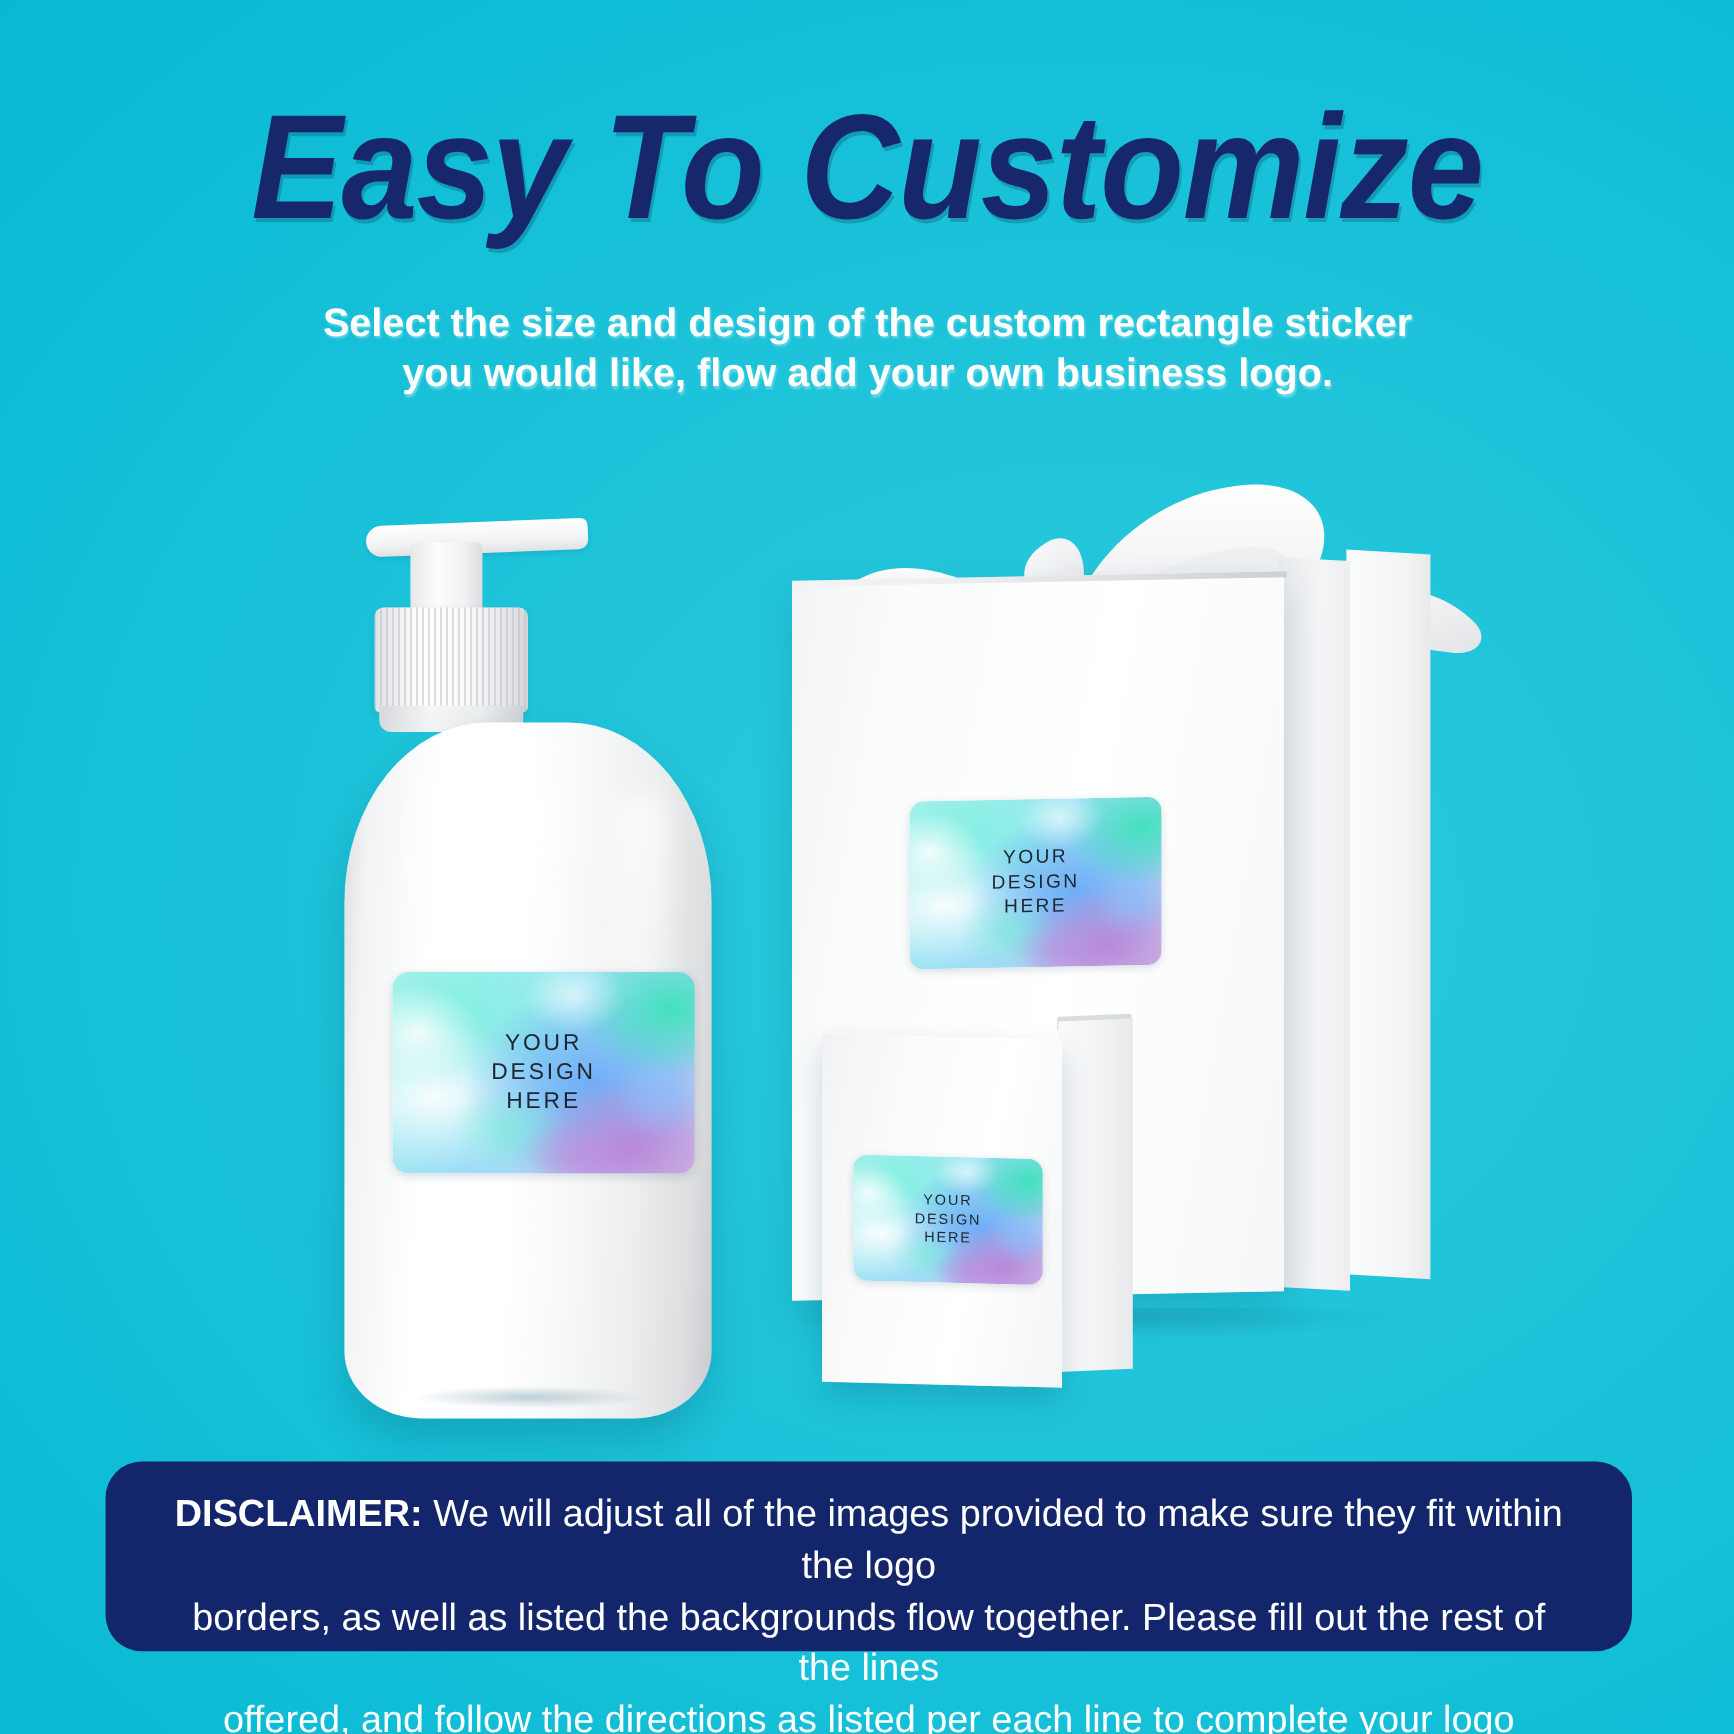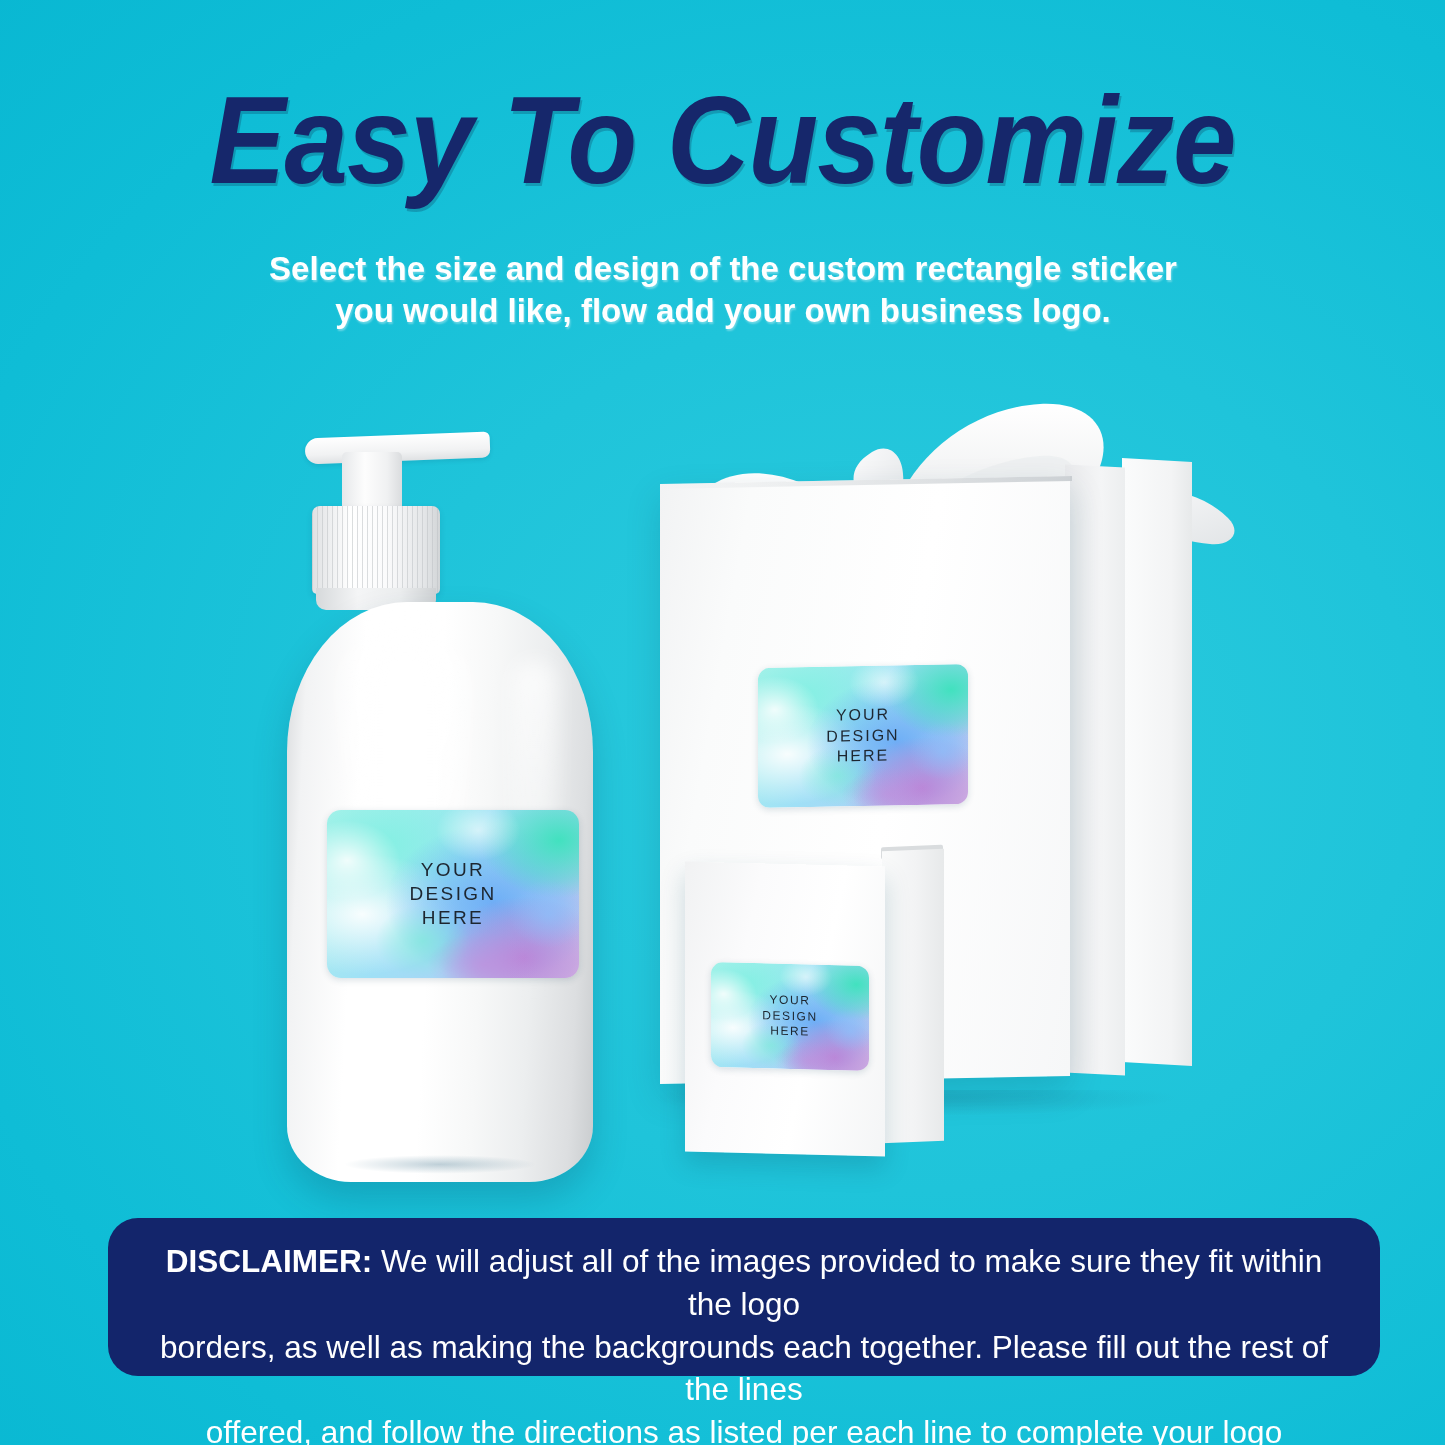--- a/index.html
+++ b/index.html
@@ -279,21 +279,20 @@
     height: 158px;
     background: #13256b;
     border-radius: 30px;
     box-sizing: border-box;
     padding: 22px 48px 0 48px;
     text-align: center;
     color: #ffffff;
     font-size: 31.5px;
     line-height: 1.36;
     font-weight: 400;
-    margin-left: 20px;
   }
   .disclaimer b { font-weight: 700; }
   .disclaimer .dline { display: block; }
 </style>
 </head>
 <body>
 
 <div id="stage">
 
   <div class="headline">Easy To Customize</div>
@@ -390,17 +389,17 @@
           <span>DESIGN</span>
           <span>HERE</span>
         </div>
       </div>
     </div>
 
   </div>
 
   <div class="disclaimer">
     <span class="dline"><b>DISCLAIMER:</b><span> We will adjust all of the images provided to make sure they fit within the logo</span></span>
-    <span class="dline">borders, as well as making the backgrounds each together. Please fill out the rest of the lines</span>
+    <span class="dline">borders, as well as listed the backgrounds flow together. Please fill out the rest of the lines</span>
     <span class="dline">offered, and follow the directions as listed per each line to complete your logo stickers.</span>
   </div>
 
 </div>
 
 </body></html>

